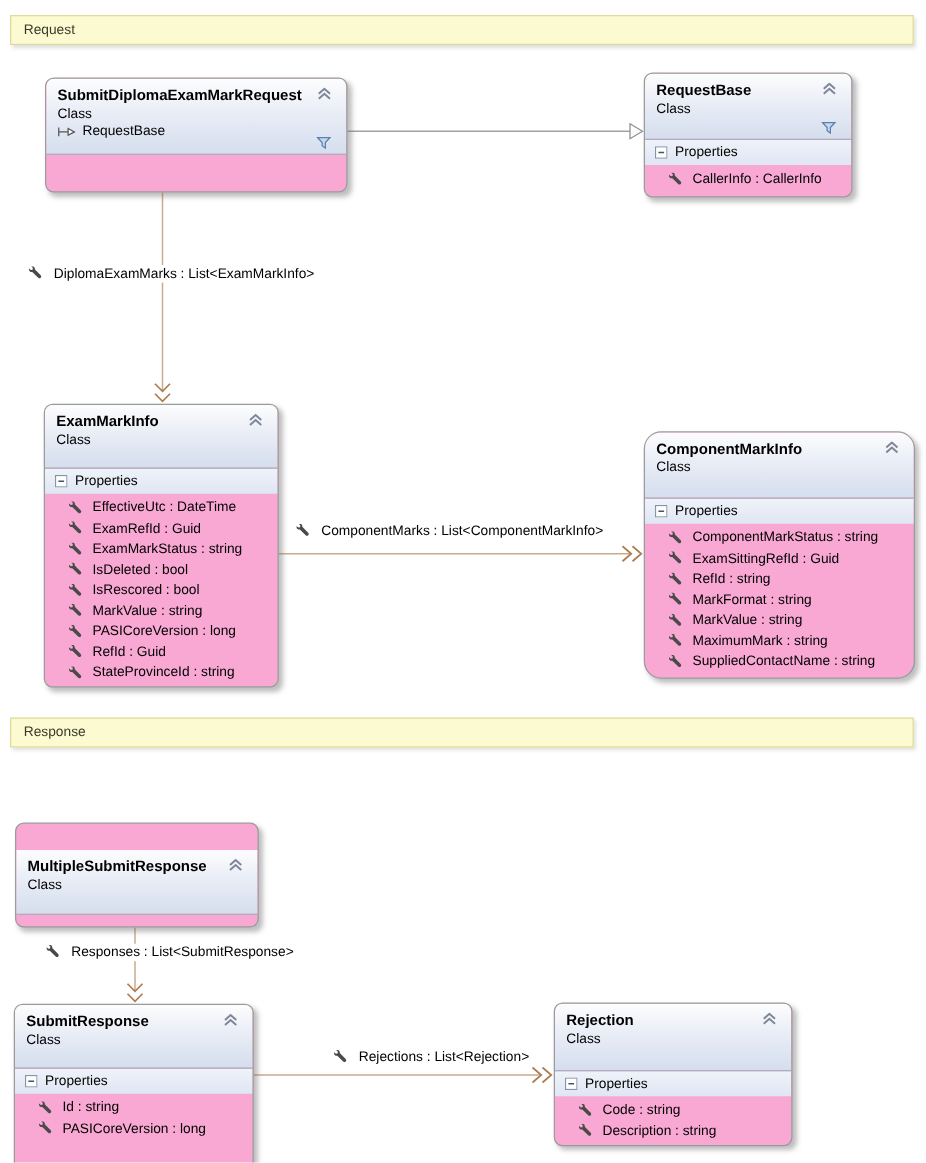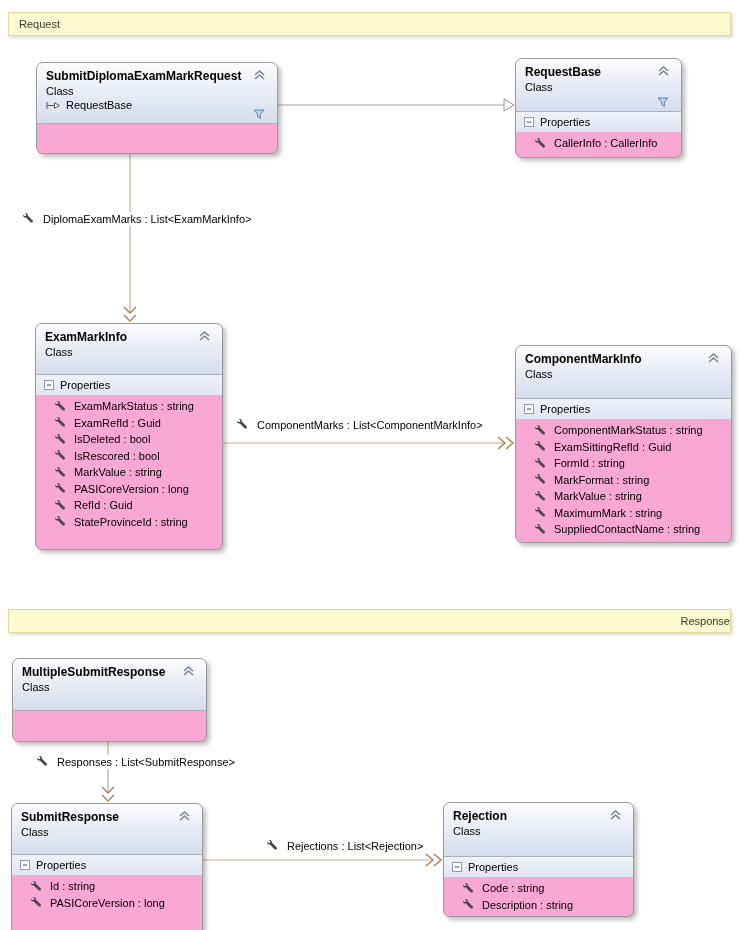--- a/index.html
+++ b/index.html
@@ -3,21 +3,21 @@
 <meta charset="utf-8">
 <style>
   html,body{margin:0;padding:0;background:#fff;}
   body{width:741px;height:930px;position:relative;font-family:"Liberation Sans",sans-serif;color:#000;overflow:hidden;}
 
   
   .banner{position:absolute;left:8px;width:723px;height:24px;background:#fbfad1;border:1px solid #dfdc9b;
           box-shadow:2px 2px 3px rgba(120,120,120,.25);display:flex;align-items:center;
           font-size:11px;color:#3a3a2c;padding-left:10px;box-sizing:border-box;}
   #banner-request{top:12px;}
-  #banner-response{top:609px;justify-content:flex-end;}
+  #banner-response{top:574px;}
 
   
   #overlay{position:absolute;left:0;top:0;pointer-events:none;}
 
   
   .class-box{position:absolute;background:#f9a8d4;border:1px solid #9b9b9b;border-radius:7px;
              box-shadow:3px 3px 4px rgba(110,110,110,.45);box-sizing:border-box;overflow:hidden;}
   .hdr{position:relative;background:linear-gradient(180deg,#fdfdfe 0%,#e9edf6 45%,#d5deee 100%);
        border-bottom:1px solid #abb1bc;box-sizing:border-box;}
   .title{font-weight:bold;font-size:12px;padding:6px 26px 0 9px;white-space:nowrap;overflow:hidden;}
@@ -31,24 +31,24 @@
   .prop-row{display:flex;align-items:center;gap:8px;padding-left:19px;height:16.5px;font-size:11px;white-space:nowrap;}
   .wrench{line-height:0;flex:0 0 auto;}
 
   
   #box-submit-diploma     {left:36px; top:62px;  width:242px;height:92px;}
   #box-submit-diploma .hdr{height:61px;}
   #box-request-base       {left:515px;top:58px;  width:167px;height:100px;}
   #box-request-base .hdr  {height:53px;}
   #box-exam-mark-info     {left:35px; top:323px; width:188px;height:227px;}
   #box-exam-mark-info .hdr{height:51px;}
-  #box-component-mark-info{left:515px;top:345px; width:217px;height:198px;}
+  #box-component-mark-info{left:515px;top:345px; width:217px;height:198px;border-radius:14px;}
   #box-component-mark-info .hdr{height:53px;}
   #box-multiple-submit    {left:12px; top:658px; width:195px;height:84px;}
-  #box-multiple-submit .hdr{height:52px;}
+  #box-multiple-submit .hdr{height:52px;margin-top:21px;}
   #box-submit-response    {left:11px; top:803px; width:192px;height:152px;}
   #box-submit-response .hdr{height:51px;}
   #box-rejection          {left:443px;top:802px; width:191px;height:115px;}
   #box-rejection .hdr     {height:54px;}
 
   
   .assoc-label{position:absolute;display:flex;align-items:flex-start;gap:9px;font-size:11px;
                background:#fff;padding:1px 2px;white-space:nowrap;}
   #label-diploma-exam-marks{left:21px; top:212px;}
   #label-component-marks   {left:235px;top:418px;}
@@ -175,37 +175,45 @@
   <div class="band">
     <span style="line-height:0">
       <svg width="10" height="10" viewBox="0 0 11 11">
           <rect x="0.5" y="0.5" width="10" height="10" fill="#fff" stroke="#8794a8"></rect>
           <line x1="3" y1="5.5" x2="8" y2="5.5" stroke="#44546a" stroke-width="1.2"></line>
         </svg>
     </span>
     <span>Properties</span>
   </div>
   <div class="rows">
+  <div class="prop-row">
+    <span class="wrench">
+      <svg width="11" height="11" viewBox="0 0 16 16">
+            <path fill="#4a4a4a" d="M13.9 10.5 7 3.6c.3-1-.1-2.2-.9-3C5.2-.2 3.9-.3 2.8.1l2 2-.4 2-2 .4-2-2c-.4 1.1-.2 2.4.7 3.2.8.8 2 1.2 3 .9l6.9 6.9c.8.8 2.1.8 2.9 0 .8-.8.8-2.1 0-3z"></path>
+          </svg>
+    </span>
+    <span class="prop-text">EffectiveUtc : DateTime</span>
+  </div>
+
+  <div class="prop-row">
+    <span class="wrench">
+      <svg width="11" height="11" viewBox="0 0 16 16">
+            <path fill="#4a4a4a" d="M13.9 10.5 7 3.6c.3-1-.1-2.2-.9-3C5.2-.2 3.9-.3 2.8.1l2 2-.4 2-2 .4-2-2c-.4 1.1-.2 2.4.7 3.2.8.8 2 1.2 3 .9l6.9 6.9c.8.8 2.1.8 2.9 0 .8-.8.8-2.1 0-3z"></path>
+          </svg>
+    </span>
+    <span class="prop-text">ExamRefId : Guid</span>
+  </div>
 
   <div class="prop-row">
     <span class="wrench">
       <svg width="11" height="11" viewBox="0 0 16 16">
             <path fill="#4a4a4a" d="M13.9 10.5 7 3.6c.3-1-.1-2.2-.9-3C5.2-.2 3.9-.3 2.8.1l2 2-.4 2-2 .4-2-2c-.4 1.1-.2 2.4.7 3.2.8.8 2 1.2 3 .9l6.9 6.9c.8.8 2.1.8 2.9 0 .8-.8.8-2.1 0-3z"></path>
           </svg>
     </span>
     <span class="prop-text">ExamMarkStatus : string</span>
-  </div>
-
-  <div class="prop-row">
-    <span class="wrench">
-      <svg width="11" height="11" viewBox="0 0 16 16">
-            <path fill="#4a4a4a" d="M13.9 10.5 7 3.6c.3-1-.1-2.2-.9-3C5.2-.2 3.9-.3 2.8.1l2 2-.4 2-2 .4-2-2c-.4 1.1-.2 2.4.7 3.2.8.8 2 1.2 3 .9l6.9 6.9c.8.8 2.1.8 2.9 0 .8-.8.8-2.1 0-3z"></path>
-          </svg>
-    </span>
-    <span class="prop-text">ExamRefId : Guid</span>
   </div>
 
   <div class="prop-row">
     <span class="wrench">
       <svg width="11" height="11" viewBox="0 0 16 16">
             <path fill="#4a4a4a" d="M13.9 10.5 7 3.6c.3-1-.1-2.2-.9-3C5.2-.2 3.9-.3 2.8.1l2 2-.4 2-2 .4-2-2c-.4 1.1-.2 2.4.7 3.2.8.8 2 1.2 3 .9l6.9 6.9c.8.8 2.1.8 2.9 0 .8-.8.8-2.1 0-3z"></path>
           </svg>
     </span>
     <span class="prop-text">IsDeleted : bool</span>
   </div>
@@ -295,21 +303,21 @@
     </span>
     <span class="prop-text">ExamSittingRefId : Guid</span>
   </div>
 
   <div class="prop-row">
     <span class="wrench">
       <svg width="11" height="11" viewBox="0 0 16 16">
             <path fill="#4a4a4a" d="M13.9 10.5 7 3.6c.3-1-.1-2.2-.9-3C5.2-.2 3.9-.3 2.8.1l2 2-.4 2-2 .4-2-2c-.4 1.1-.2 2.4.7 3.2.8.8 2 1.2 3 .9l6.9 6.9c.8.8 2.1.8 2.9 0 .8-.8.8-2.1 0-3z"></path>
           </svg>
     </span>
-    <span class="prop-text">FormId : string</span>
+    <span class="prop-text">RefId : string</span>
   </div>
 
   <div class="prop-row">
     <span class="wrench">
       <svg width="11" height="11" viewBox="0 0 16 16">
             <path fill="#4a4a4a" d="M13.9 10.5 7 3.6c.3-1-.1-2.2-.9-3C5.2-.2 3.9-.3 2.8.1l2 2-.4 2-2 .4-2-2c-.4 1.1-.2 2.4.7 3.2.8.8 2 1.2 3 .9l6.9 6.9c.8.8 2.1.8 2.9 0 .8-.8.8-2.1 0-3z"></path>
           </svg>
     </span>
     <span class="prop-text">MarkFormat : string</span>
   </div>

